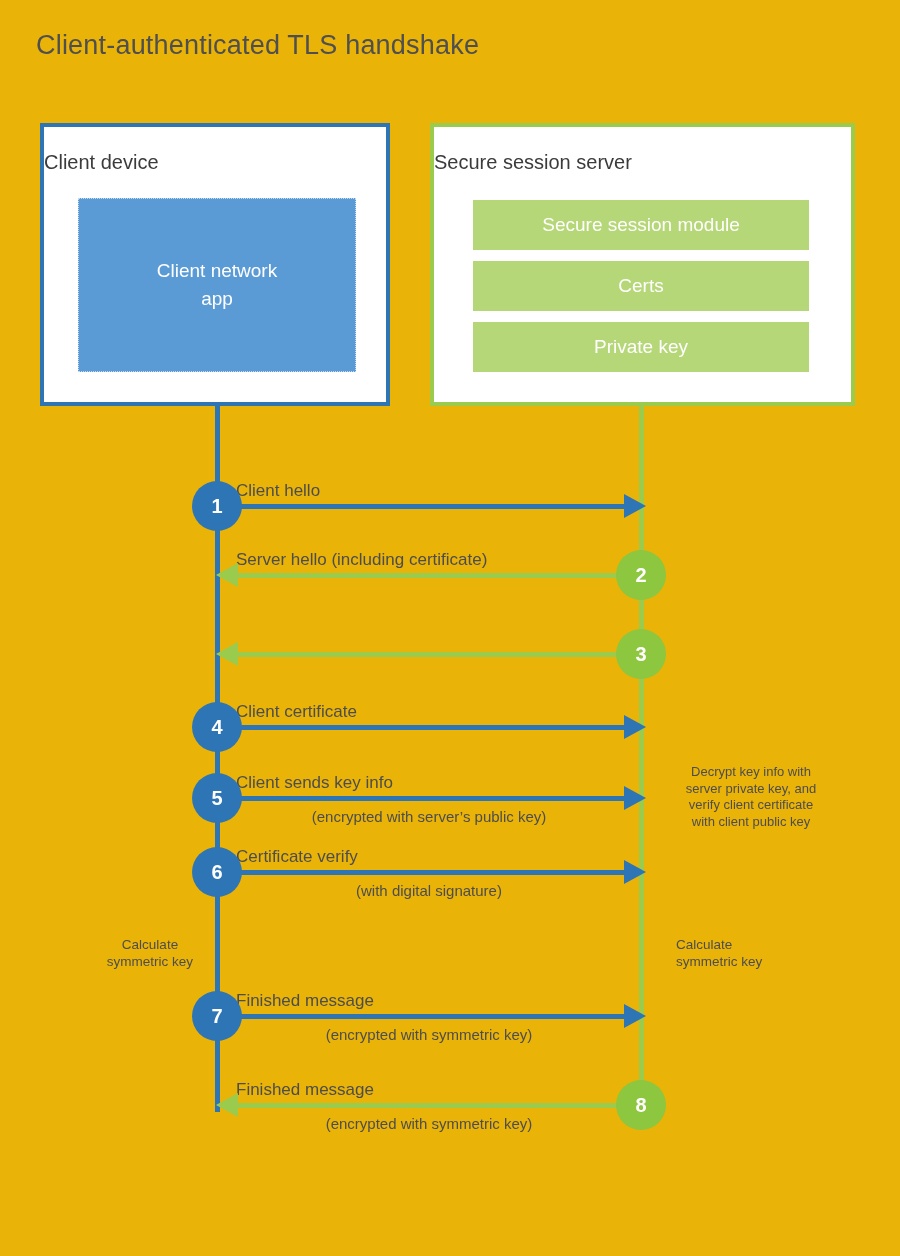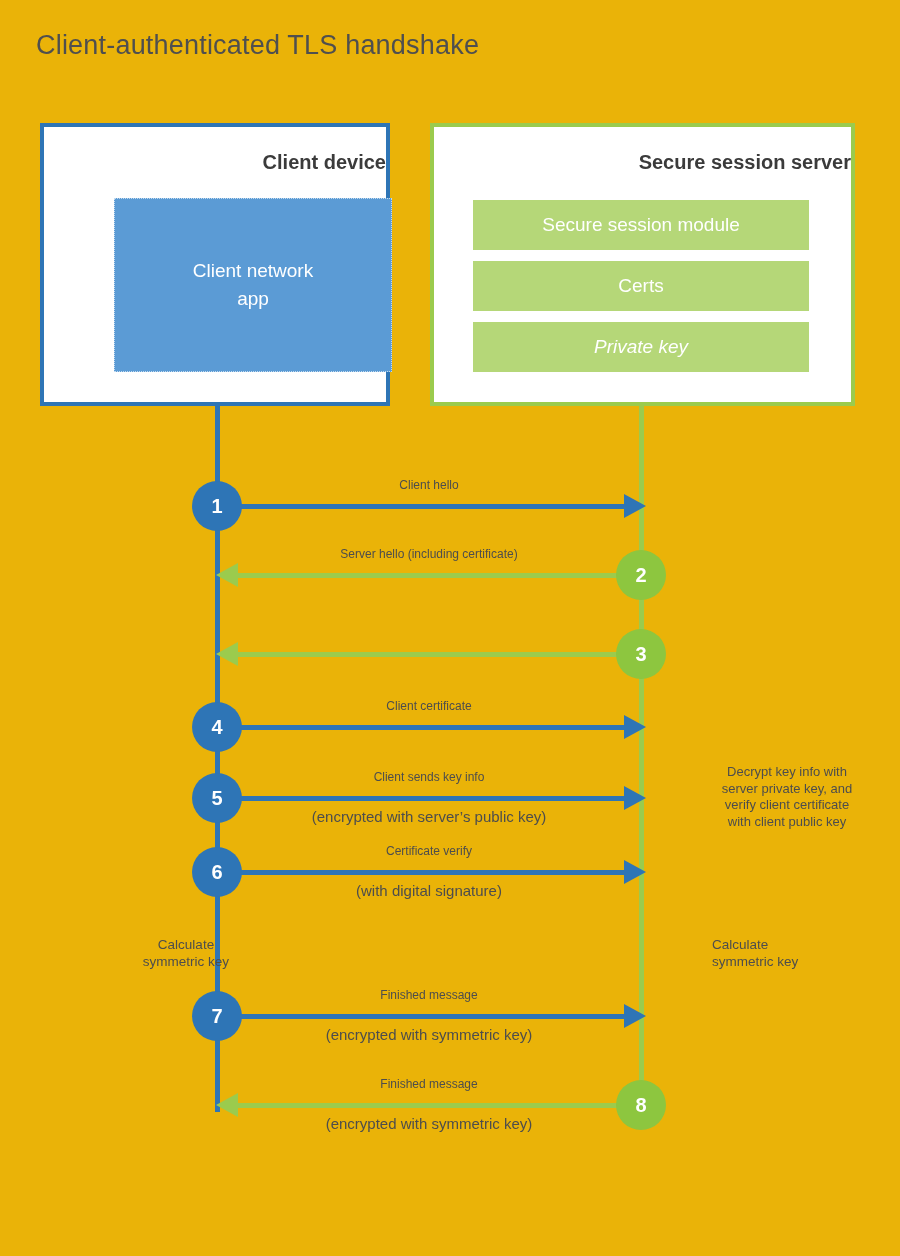--- a/index.html
+++ b/index.html
@@ -10,49 +10,49 @@
     --green-fill:#B5D778;
     --text-dark:#3B3B3B;
     --text-label:#4D4D4D;
     --title-gray:#4F4F4F;
   }
   html,body{margin:0;padding:0;background:#fff;}
   #stage{
     position:relative;width:900px;height:1256px;background:#eab308;overflow:hidden;
     font-family:"Liberation Sans", sans-serif;
   }
-  .pre{white-space:pre-line;margin-left:36px;}
+  .pre{white-space:pre-line;}
 
   
   #title{
     position:absolute;left:36px;top:30px;font-size:27px;font-weight:300;
     color:var(--title-gray);letter-spacing:.2px;
   }
 
   
   .actor-box{position:absolute;top:123px;height:283px;background:#fff;box-sizing:border-box;}
   #client-box{left:40px;width:350px;border:4px solid var(--blue);}
   #server-box{left:430px;width:425px;border:4px solid var(--green);}
   .actor-title{
-    margin-top:24px;text-align:right;font-size:20px;font-weight:bold;color:var(--text-dark);
+    margin-top:24px;text-align:left;font-size:20px;font-weight:normal;color:var(--text-dark);
   }
   #client-app{
     position:absolute;left:34px;top:71px;width:278px;height:174px;
     background:var(--blue-fill);border:1px dotted #c3dbf0;box-sizing:border-box;
     display:flex;align-items:center;justify-content:center;text-align:center;
     color:#fff;font-size:19px;line-height:1.5;
   }
   .server-bar{
     position:absolute;left:39px;width:336px;height:50px;background:var(--green-fill);
     display:flex;align-items:center;justify-content:center;
     color:#fff;font-size:19px;
   }
   #server-bar-0{top:73px;}
   #server-bar-1{top:134px;}
-  #server-bar-2{top:195px;font-style:italic;}
+  #server-bar-2{top:195px;}
 
   
   .lifeline{position:absolute;top:406px;width:5px;}
   #client-lifeline{left:215px;height:706px;background:var(--blue);}
   #server-lifeline{left:639px;height:699px;background:var(--green);}
 
   
   .step{position:absolute;left:0;width:900px;height:80px;}
   .s1{top:466px;} .s2{top:535px;} .s3{top:614px;} .s4{top:687px;}
   .s5{top:758px;} .s6{top:832px;} .s7{top:976px;} .s8{top:1065px;}
@@ -68,22 +68,22 @@
   .arrow-line{position:absolute;top:38px;height:5px;z-index:1;}
   .step.right .arrow-line{left:240px;width:388px;background:var(--blue);}
   .step.left  .arrow-line{left:236px;width:382px;background:var(--green);}
 
   .arrow-head{position:absolute;top:28px;width:0;height:0;z-index:2;
     border-top:12px solid transparent;border-bottom:12px solid transparent;}
   .step.right .arrow-head{left:624px;border-left:22px solid var(--blue);}
   .step.left  .arrow-head{left:216px;border-right:22px solid var(--green);}
 
   .msg-label{
-    position:absolute;left:236px;width:386px;top:6px;height:26px;line-height:26px;
-    text-align:center;font-size:12px;color:var(--text-label);
+    position:absolute;left:236px;width:386px;top:12px;height:26px;line-height:26px;
+    text-align:left;font-size:17px;color:var(--text-label);
   }
   .msg-sub{
     position:absolute;left:236px;width:386px;top:50px;
     text-align:center;font-size:15px;color:var(--text-label);
   }
   .msg-sub:empty{display:none;}
 
   
   .note{position:absolute;font-size:13px;line-height:16.5px;color:var(--text-label);}
   #note-decrypt{left:666px;top:764px;width:170px;text-align:center;}

